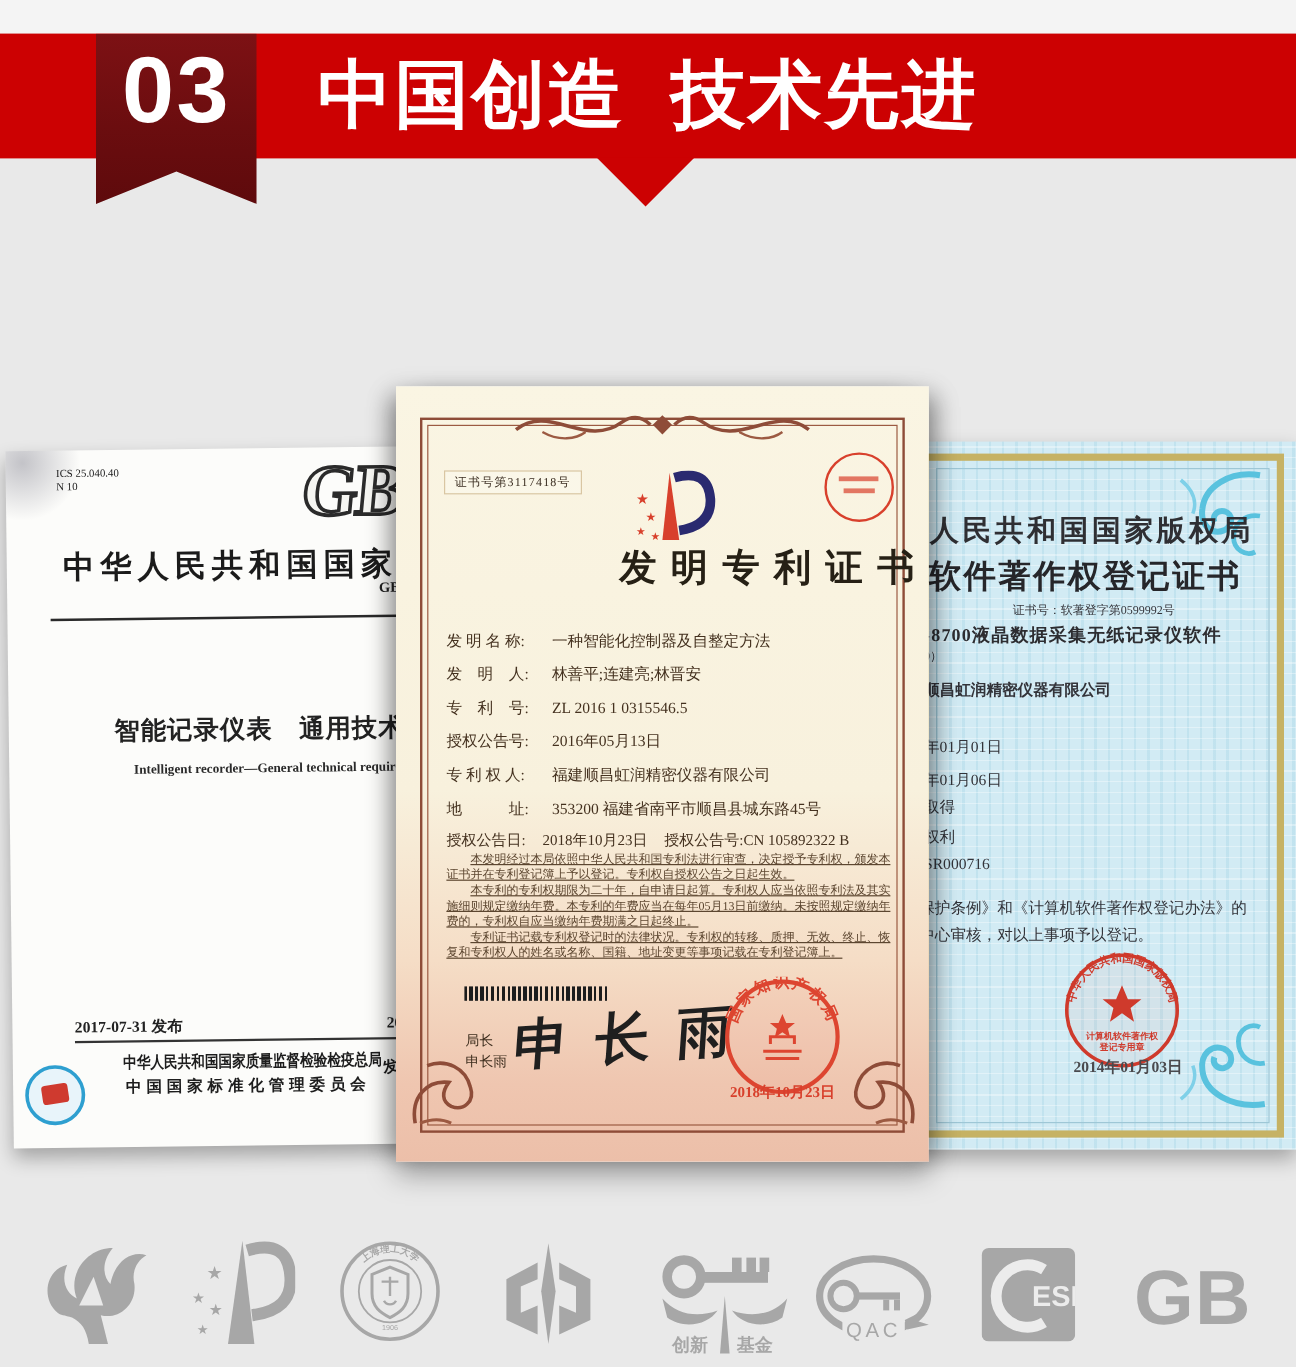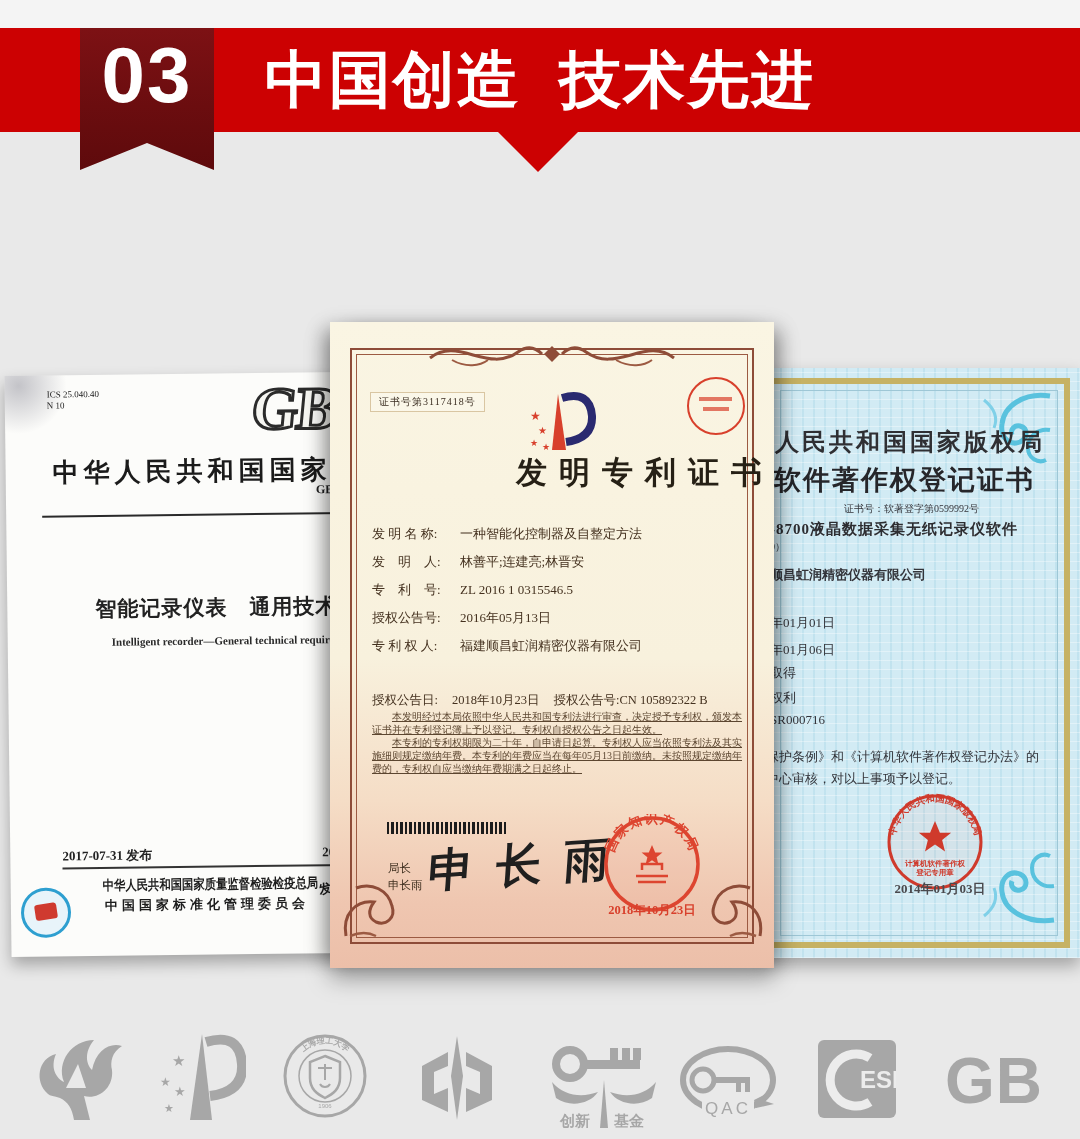--- a/index.html
+++ b/index.html
@@ -206,25 +206,27 @@
     <div class="p-corner-seal">
         <em></em>
         <em></em>
       </div>
 
     <div class="p-row" style="top:203px"><span class="p-label">发 明 名 称:</span><span class="p-value">一种智能化控制器及自整定方法</span></div>
     <div class="p-row" style="top:231px"><span class="p-label">发　明　人:</span><span class="p-value">林善平;连建亮;林晋安</span></div>
     <div class="p-row" style="top:259px"><span class="p-label">专　利　号:</span><span class="p-value">ZL 2016 1 0315546.5</span></div>
     <div class="p-row" style="top:287px"><span class="p-label">授权公告号:</span><span class="p-value">2016年05月13日</span></div>
     <div class="p-row" style="top:315px"><span class="p-label">专 利 权 人:</span><span class="p-value">福建顺昌虹润精密仪器有限公司</span></div>
+    <div class="p-row" style="top:343px"><span class="p-label">地　　　址:</span><span class="p-value">353200 福建省南平市顺昌县城东路45号</span></div>
     <div class="p-row" style="top:370px;font-size:12.5px"><span class="p-label" style="width:80px">授权公告日:</span><span class="p-value">2018年10月23日</span><span class="p-label2">授权公告号:</span><span class="p-value">CN 105892322 B</span></div>
 
     <div class="p-paras">
       <p>本发明经过本局依照中华人民共和国专利法进行审查，决定授予专利权，颁发本证书并在专利登记簿上予以登记。专利权自授权公告之日起生效。</p>
       <p>本专利的专利权期限为二十年，自申请日起算。专利权人应当依照专利法及其实施细则规定缴纳年费。本专利的年费应当在每年05月13日前缴纳。未按照规定缴纳年费的，专利权自应当缴纳年费期满之日起终止。</p>
+      <p>专利证书记载专利权登记时的法律状况。专利权的转移、质押、无效、终止、恢复和专利权人的姓名或名称、国籍、地址变更等事项记载在专利登记簿上。</p>
     </div>
     <div class="p-barcode"></div>
     <div class="p-director">
       <span style="position:static;display:block">局长</span>
       <span style="position:static;display:block">申长雨</span>
     </div>
     <div class="p-signature">申长雨</div>
     <svg class="p-seal" width="100" height="100" viewBox="0 0 100 100">
       <circle cx="50" cy="50" r="46" fill="rgba(230,80,60,0.06)" stroke="#dd4530" stroke-width="3.5"></circle>
       <defs>

